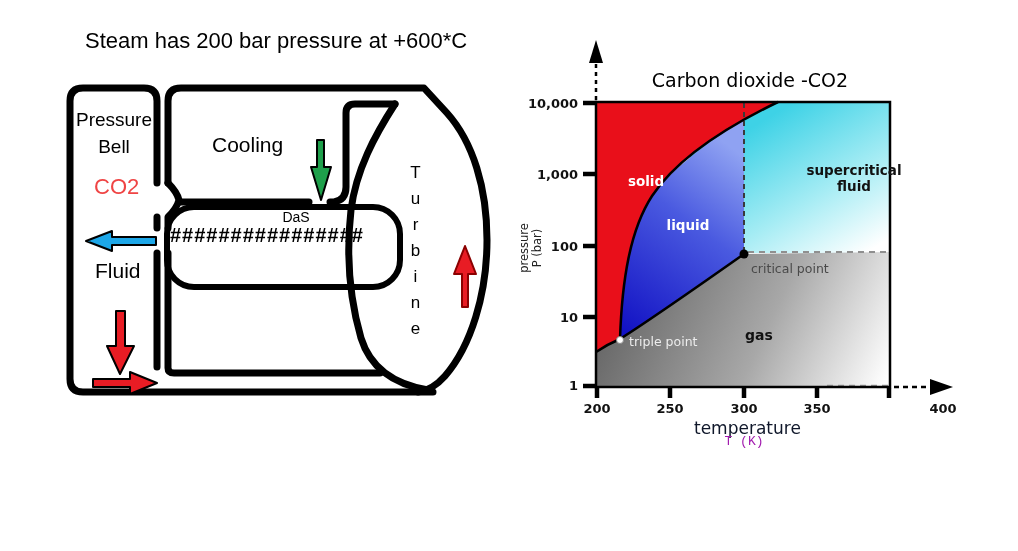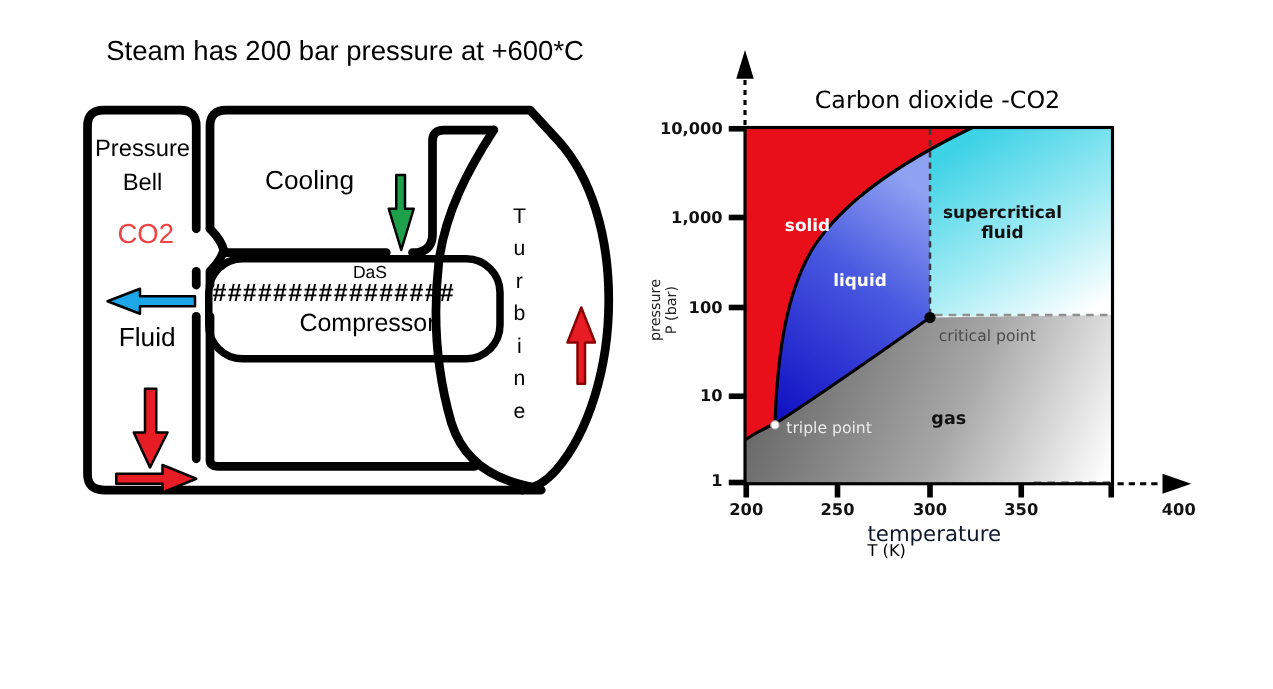--- a/index.html
+++ b/index.html
@@ -21,24 +21,24 @@
              text-orientation:upright;letter-spacing:7px;}
   
   .pd{font-family:"DejaVu Sans",sans-serif;}
   .p-title{left:640px;top:69px;width:220px;text-align:center;font-size:19px;color:#000;}
   .ytick{left:528px;width:50px;text-align:right;font-size:13px;font-weight:700;color:#111;}
   .xtick{width:40px;text-align:center;top:401px;font-size:13px;font-weight:700;color:#111;}
   .p-ylab{left:489px;top:233px;width:88px;height:30px;text-align:center;font-size:11.5px;
           line-height:13px;color:#222;transform:rotate(-90deg);}
   .p-ylab span{display:block;}
   .p-xlab1{left:694px;top:418px;width:100px;text-align:center;font-size:17px;color:#0f172a;}
-  .p-xlab2{left:694px;top:434px;width:100px;text-align:left;font-size:13px;color:#000000;}
+  .p-xlab2{left:694px;top:434px;width:100px;text-align:center;font-size:13px;color:#a21caf;font-family:Liberation Mono, monospace;}
   .p-solid{left:616px;top:125px;width:60px;text-align:center;font-size:13.5px;font-weight:700;color:#fff;margin-top:48px;}
   .p-liquid{left:658px;top:217px;width:60px;text-align:center;font-size:13.5px;font-weight:700;color:#fff;}
-  .p-super{left:742px;top:162px;width:120px;text-align:center;font-size:13.5px;font-weight:700;
+  .p-super{left:794px;top:162px;width:120px;text-align:center;font-size:13.5px;font-weight:700;
            color:#111;line-height:16px;}
   .p-super span{display:block;}
   .p-gas{left:739px;top:327px;width:40px;text-align:center;font-size:14px;font-weight:700;color:#111;}
   .p-crit{left:751px;top:261px;font-size:12.5px;color:#4a4a4a;}
   .p-trip{left:629px;top:334px;font-size:12.5px;color:#ececec;}
 </style>
 </head>
 <body>
 
 <div class="page">
@@ -127,21 +127,20 @@
 
   <div class="lbl l-title">Steam has 200 bar pressure at +600*C</div>
   <div class="lbl l-pb">
     <span>Pressure</span>
     <span>Bell</span>
   </div>
   <div class="lbl l-co2" style="color:#ef4444;">CO2</div>
   <div class="lbl l-cooling">Cooling</div>
   <div class="lbl l-das">DaS</div>
   <div class="lbl l-hash">################</div>
-  <div class="lbl l-comp">Compressor</div>
   <div class="lbl l-fluid">Fluid</div>
   <div class="lbl l-turbine">Turbine</div>
 
   <div class="lbl pd p-title">Carbon dioxide -CO2</div>
 
   <div class="lbl pd ytick" style="top:96px;">10,000</div>
   <div class="lbl pd ytick" style="top:167px;">1,000</div>
   <div class="lbl pd ytick" style="top:239px;">100</div>
   <div class="lbl pd ytick" style="top:310px;">10</div>
   <div class="lbl pd ytick" style="top:378px;">1</div>

